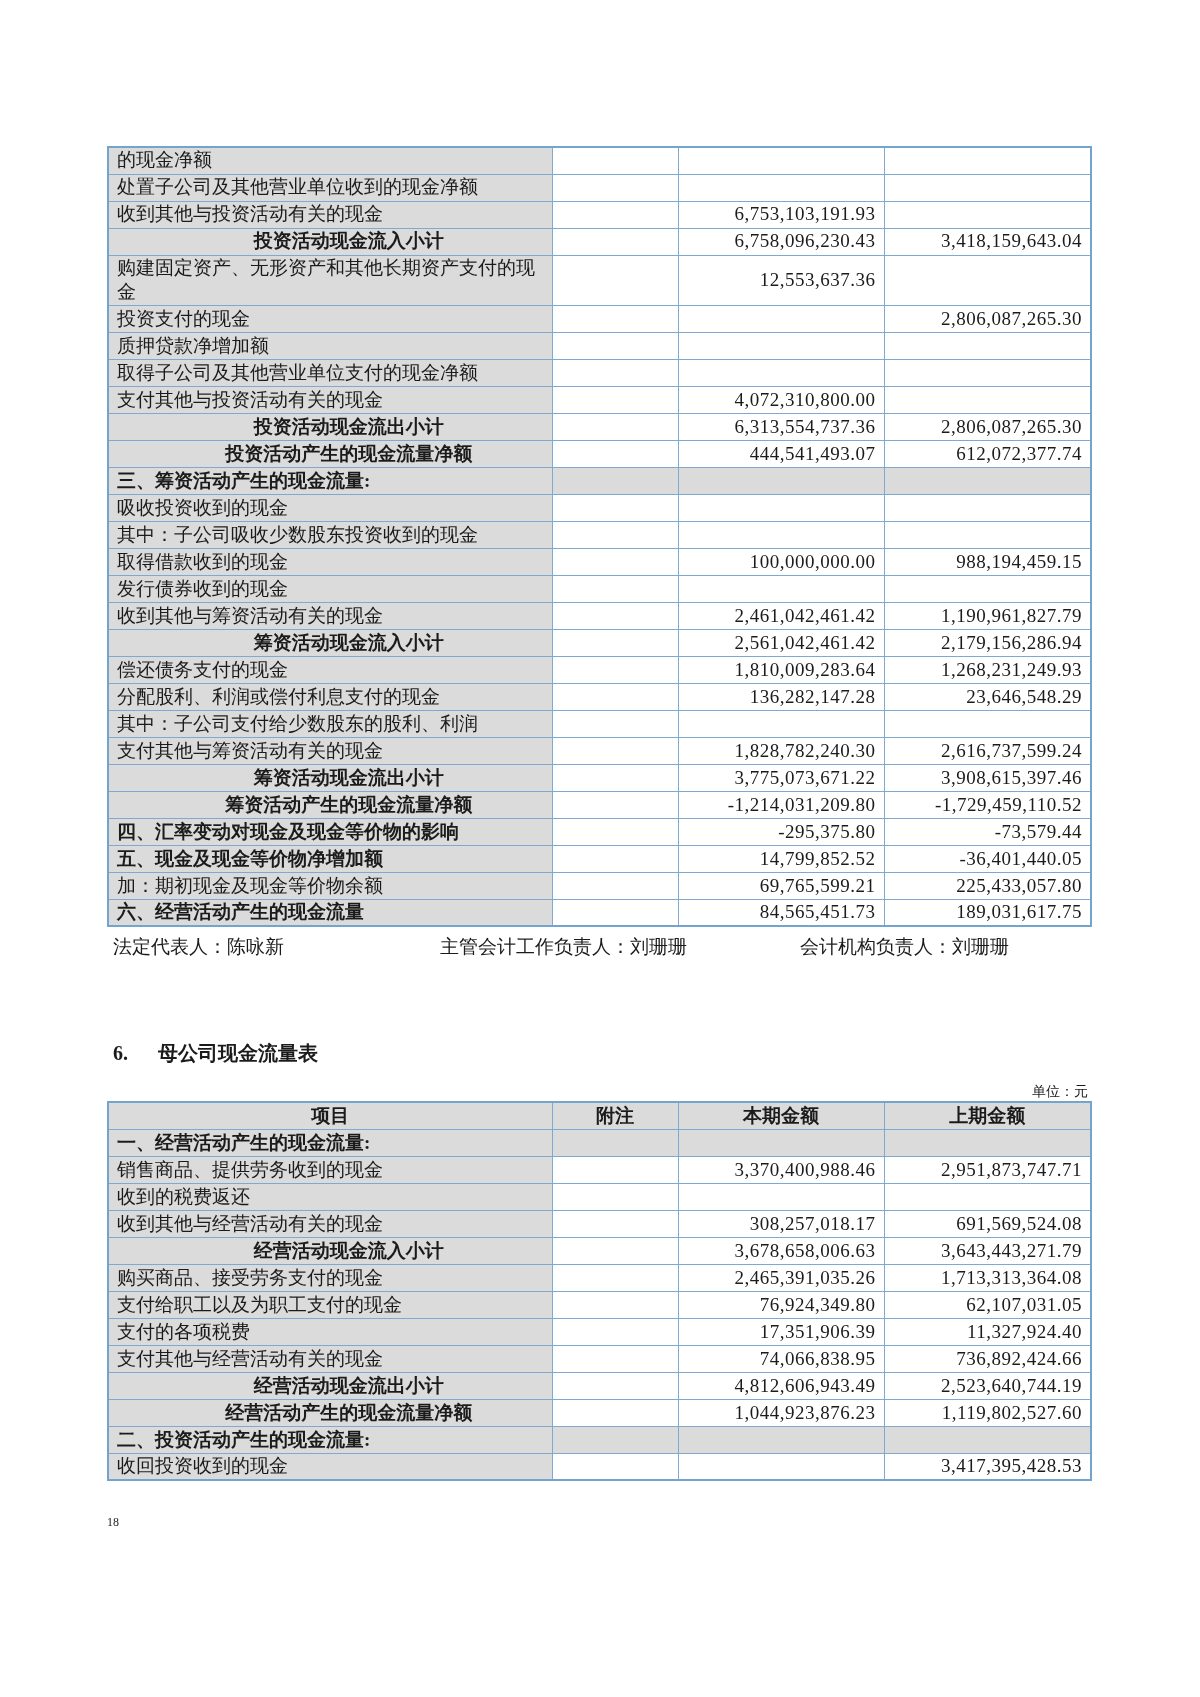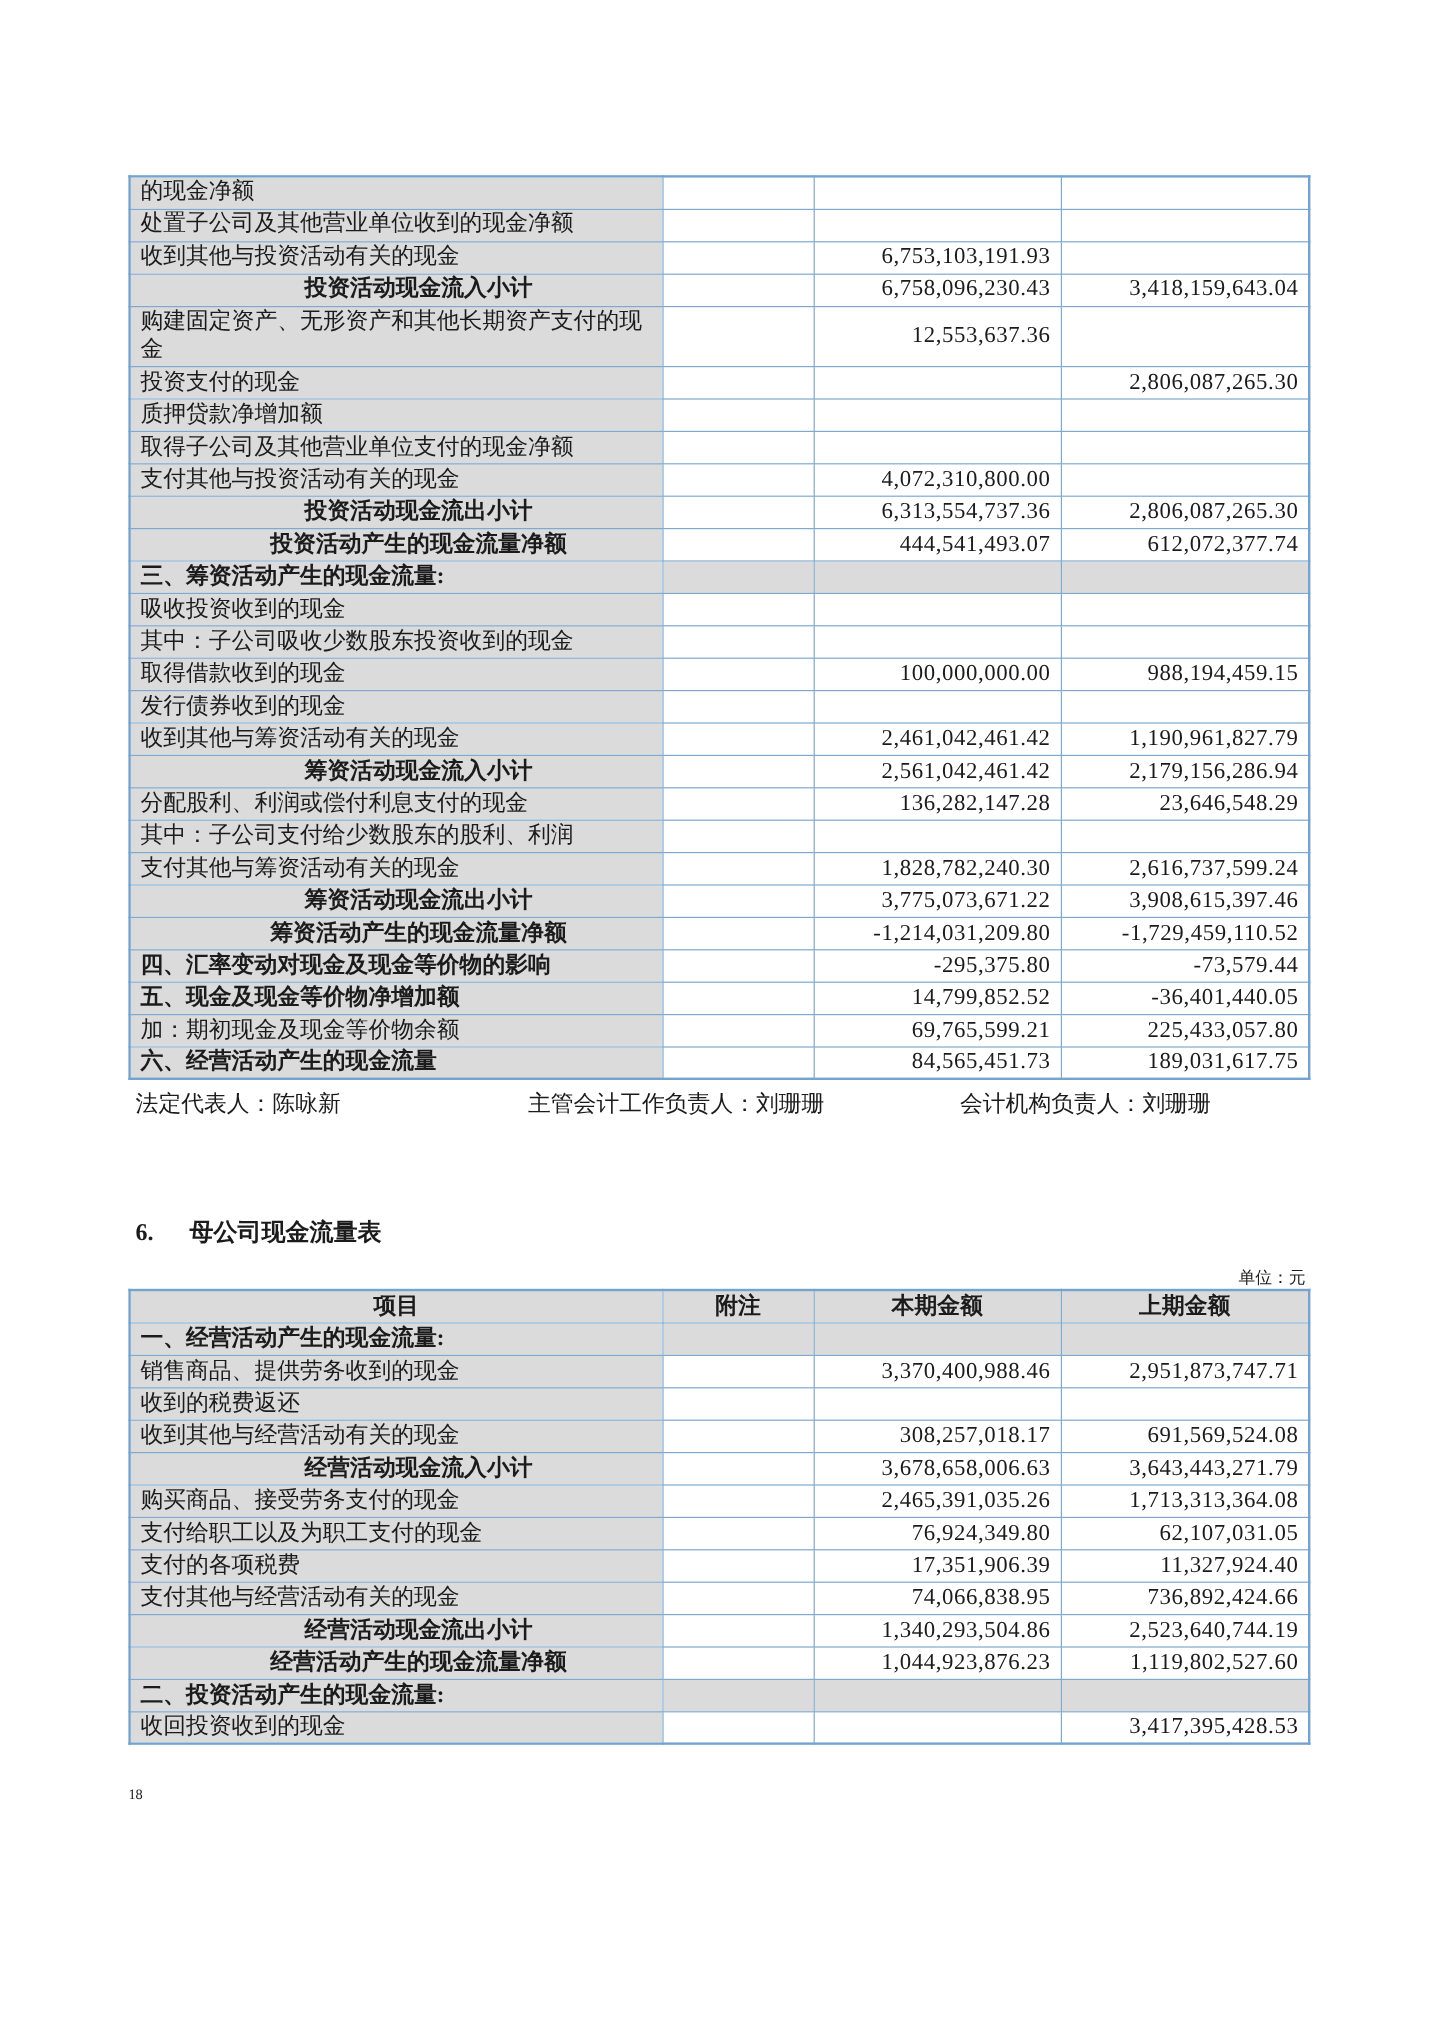--- a/index.html
+++ b/index.html
@@ -157,20 +157,26 @@
             <td class="num">2,461,042,461.42</td>
             <td class="num">1,190,961,827.79</td>
           </tr>
           <tr class="subtotal">
             <td class="lab">筹资活动现金流入小计</td>
             <td class="note"></td>
             <td class="num">2,561,042,461.42</td>
             <td class="num">2,179,156,286.94</td>
           </tr>
           <tr class="item">
+            <td class="lab">偿还债务支付的现金</td>
+            <td class="note"></td>
+            <td class="num">1,810,009,283.64</td>
+            <td class="num">1,268,231,249.93</td>
+          </tr>
+          <tr class="item">
             <td class="lab">分配股利、利润或偿付利息支付的现金</td>
             <td class="note"></td>
             <td class="num">136,282,147.28</td>
             <td class="num">23,646,548.29</td>
           </tr>
           <tr class="item">
             <td class="lab">其中：子公司支付给少数股东的股利、利润</td>
             <td class="note"></td>
             <td class="num"></td>
             <td class="num"></td>
@@ -299,21 +305,21 @@
           </tr>
           <tr class="item">
             <td class="lab">支付其他与经营活动有关的现金</td>
             <td class="note"></td>
             <td class="num">74,066,838.95</td>
             <td class="num">736,892,424.66</td>
           </tr>
           <tr class="subtotal">
             <td class="lab">经营活动现金流出小计</td>
             <td class="note"></td>
-            <td class="num">1,340,293,504.86</td>
+            <td class="num">4,812,606,943.49</td>
             <td class="num">2,523,640,744.19</td>
           </tr>
           <tr class="subtotal">
             <td class="lab">经营活动产生的现金流量净额</td>
             <td class="note"></td>
             <td class="num">1,044,923,876.23</td>
             <td class="num">1,119,802,527.60</td>
           </tr>
           <tr class="section">
             <td class="lab">二、投资活动产生的现金流量:</td>

